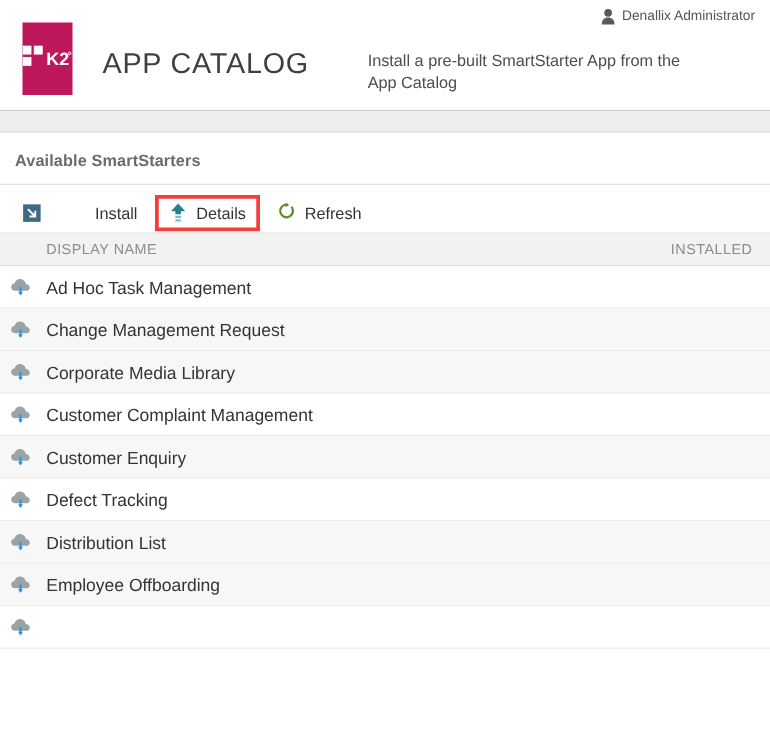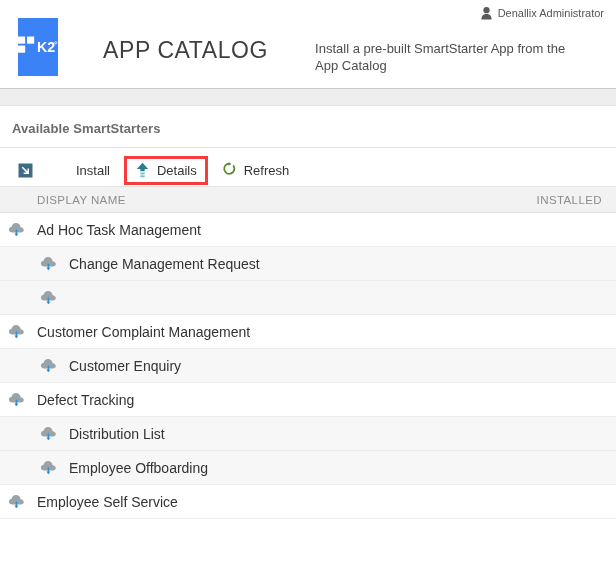--- a/index.html
+++ b/index.html
@@ -55,30 +55,30 @@
     height: 76px;
     display: flex;
     align-items: flex-start;
     box-sizing: border-box;
   }
   .logo {
     width: 40px;
     height: 58px;
     margin-left: 18px;
     margin-top: 6px;
-    background: #3b82f6;
+    background: #be185d;
     display: flex;
     align-items: center;
     justify-content: flex-end;
     flex: none;
   }
   .logo svg { display: block; }
 
   .app-title {
-    margin-left: 45px;
+    margin-left: 24px;
     margin-top: 25px;
     font-size: 23px;
     font-weight: 400;
     letter-spacing: 0.6px;
     color: #3f3f3f;
     white-space: nowrap;
   }
 
   .header-desc {
     margin-left: 47px;
@@ -202,21 +202,21 @@
   .row {
     position: relative;
     height: 34px;
     display: flex;
     align-items: center;
     box-sizing: border-box;
     border-bottom: 1px solid #ececec;
     background: #ffffff;
     cursor: pointer;
   }
-  .row.alt { background: #f7f7f7; padding-left: 32px; }
+  .row.alt { background: #f7f7f7; }
   .row .row-ico {
     width: 18px;
     height: 18px;
     margin-left: 8px;
     flex: none;
     display: flex;
     align-items: center;
     justify-content: center;
   }
   .row .row-ico svg { display: block; }
@@ -340,20 +340,21 @@
         <span class="row-installed"></span>
       </div>
       <div class="row alt">
         <span class="row-ico">
           <svg width="18" height="16" viewBox="0 0 18 16">
             <path d="M4.3 10.6 C2.2 10.6 0.9 9.3 0.9 7.6 C0.9 6.0 2.1 4.8 3.6 4.7 C4.0 2.6 5.8 1.1 8.0 1.1 C10.4 1.1 12.4 2.9 12.6 5.2 C14.4 5.3 15.8 6.7 15.8 8.1 C15.8 9.5 14.6 10.6 13.0 10.6 Z" fill="#9aa3a8"></path>
             <path d="M8.4 8.2 L8.4 13.0" stroke="#2f90d8" stroke-width="1.5" stroke-linecap="round"></path>
             <path d="M6.4 11.4 L8.4 14.2 L10.4 11.4 Z" fill="#2f90d8"></path>
           </svg>
         </span>
+        <span class="row-name">Corporate Media Library</span>
         <span class="row-installed"></span>
       </div>
       <div class="row">
         <span class="row-ico">
           <svg width="18" height="16" viewBox="0 0 18 16">
             <path d="M4.3 10.6 C2.2 10.6 0.9 9.3 0.9 7.6 C0.9 6.0 2.1 4.8 3.6 4.7 C4.0 2.6 5.8 1.1 8.0 1.1 C10.4 1.1 12.4 2.9 12.6 5.2 C14.4 5.3 15.8 6.7 15.8 8.1 C15.8 9.5 14.6 10.6 13.0 10.6 Z" fill="#9aa3a8"></path>
             <path d="M8.4 8.2 L8.4 13.0" stroke="#2f90d8" stroke-width="1.5" stroke-linecap="round"></path>
             <path d="M6.4 11.4 L8.4 14.2 L10.4 11.4 Z" fill="#2f90d8"></path>
           </svg>
         </span>
@@ -405,18 +406,17 @@
         <span class="row-installed"></span>
       </div>
       <div class="row">
         <span class="row-ico">
           <svg width="18" height="16" viewBox="0 0 18 16">
             <path d="M4.3 10.6 C2.2 10.6 0.9 9.3 0.9 7.6 C0.9 6.0 2.1 4.8 3.6 4.7 C4.0 2.6 5.8 1.1 8.0 1.1 C10.4 1.1 12.4 2.9 12.6 5.2 C14.4 5.3 15.8 6.7 15.8 8.1 C15.8 9.5 14.6 10.6 13.0 10.6 Z" fill="#9aa3a8"></path>
             <path d="M8.4 8.2 L8.4 13.0" stroke="#2f90d8" stroke-width="1.5" stroke-linecap="round"></path>
             <path d="M6.4 11.4 L8.4 14.2 L10.4 11.4 Z" fill="#2f90d8"></path>
           </svg>
         </span>
-        <span class="row-name">Employee Self Service</span>
         <span class="row-installed"></span>
       </div>
     </div>
 
 </div>
 
 </body></html>

